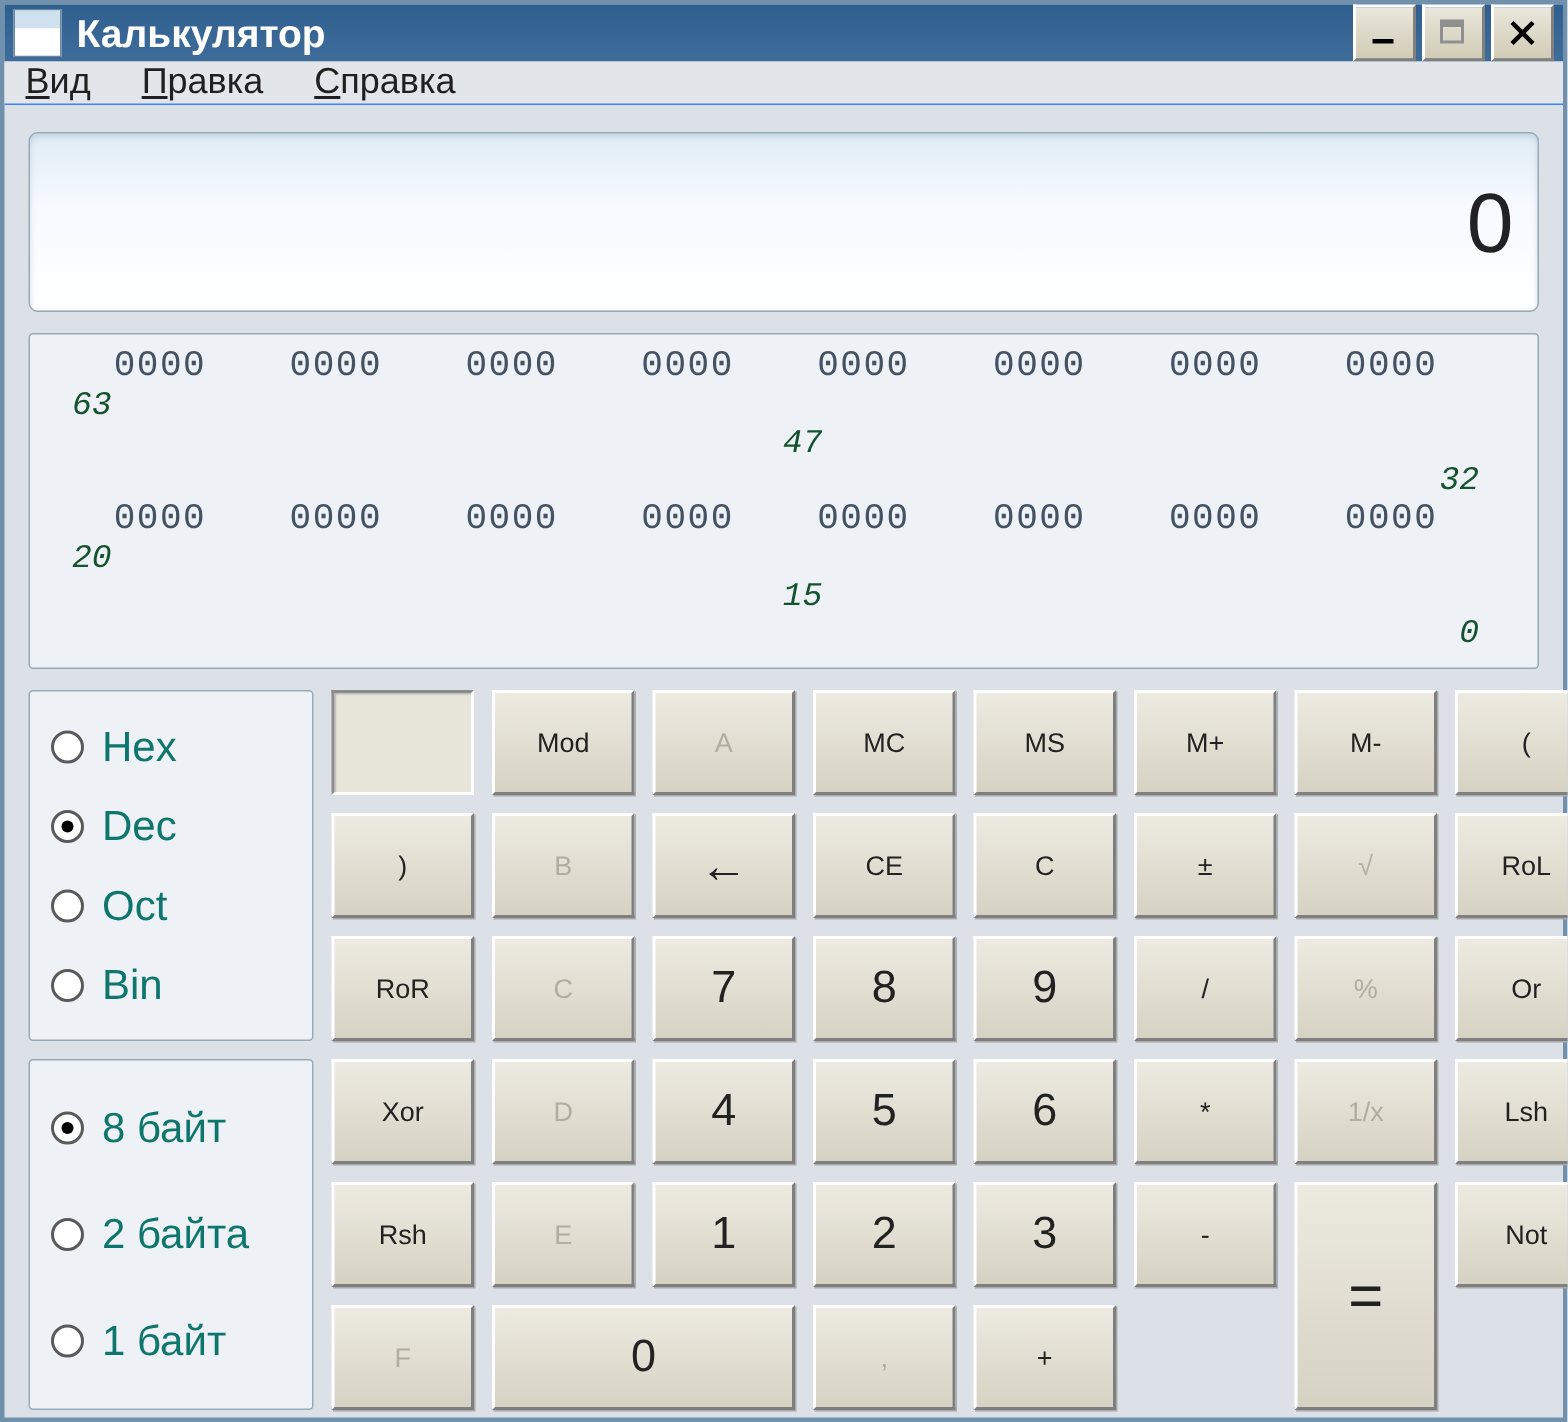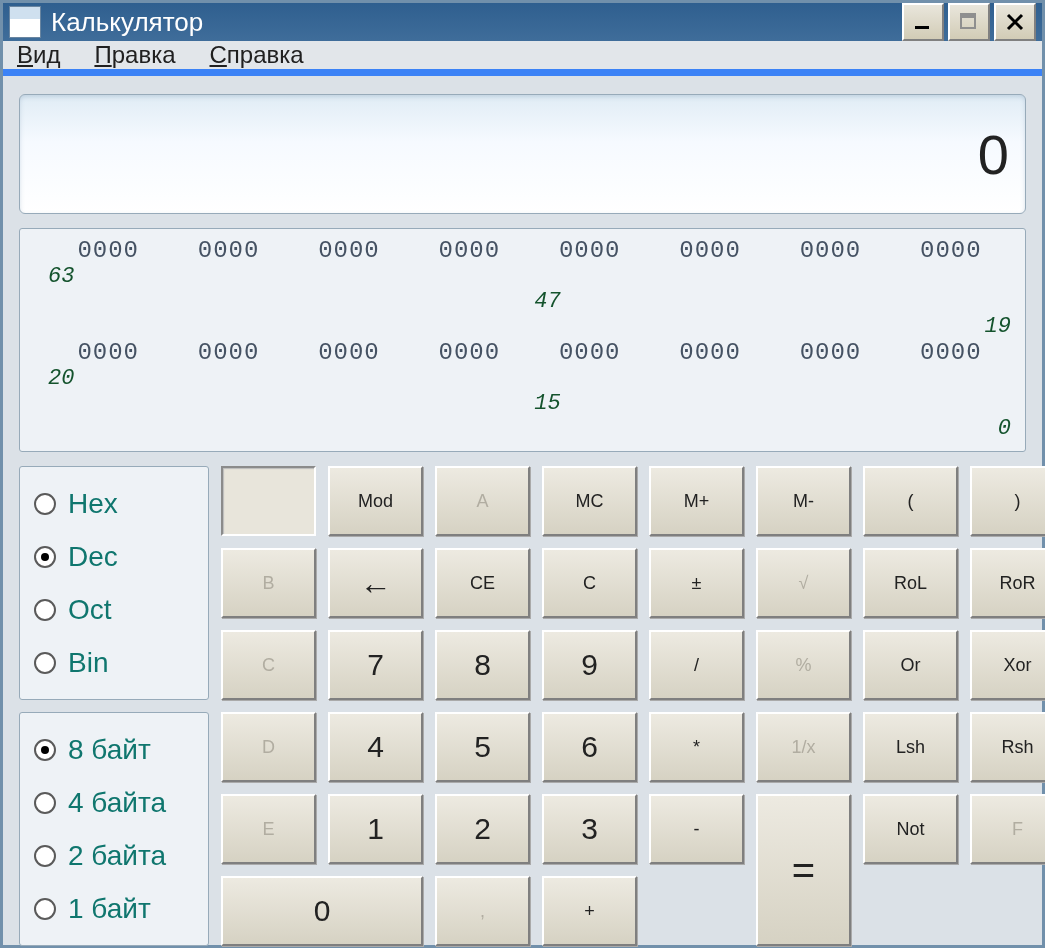--- a/index.html
+++ b/index.html
@@ -15,21 +15,21 @@
     position:relative;
   }
   
   .titlebar{
     height:44px; box-sizing:border-box;
     background:linear-gradient(#2f5f8f,#3f6d9a);
     display:flex; align-items:center;
     padding:0 6px;
     color:#fff;
     font-size:26px;
-    font-weight:normal;
+    font-weight:bold;
   }
   .titlebar .appicon{
     width:30px; height:30px; margin-right:10px;
     background:#fff; border:1px solid #6985a0;
     display:flex;flex-direction:column;
   }
   .titlebar .appicon .upper{flex:0 0 40%;background:#cfe0ef;}
   .titlebar .appicon .lower{flex:1;background:#fff;}
   .titlebar .title{flex:1;}
   .win-controls{display:flex;gap:4px;}
@@ -42,21 +42,21 @@
   }
   .win-btn.disabled{color:#8f8f8f;}
   
   .menubar{
     height:40px; box-sizing:border-box;
     background:#e2e6ea;
     display:flex; align-items:center; gap:34px;
     padding:0 14px;
     font-size:24px;
     color:#202020;
-    border-bottom:7px solid #3b82f6;
+    border-bottom:1px solid #3b82f6;
   }
   .menu-item{cursor:default;}
   .menu-item span.u{text-decoration:underline;}
   
   .client{
     flex:1;
     padding:18px 16px 16px 16px;
     box-sizing:border-box;
     display:flex;flex-direction:column;
     gap:14px;
@@ -69,21 +69,21 @@
     box-shadow:inset 0 2px 4px rgba(120,150,180,.3);
     display:flex;align-items:center;justify-content:flex-end;
     padding:0 16px;
     font-size:56px;
     color:#222;
   }
   .bits-box{
     border:1px solid #97aab9;
     border-radius:3px;
     background:#eef2f6;
-    padding:8px 14px 10px 28px;
+    padding:8px 39px 10px 28px;
     color:#556;
     font-family: "Courier New", monospace;
   }
   .bits-row{
     display:grid;
     grid-template-columns:repeat(8,1fr);
     gap:0;
     justify-items:center;
     font-size:24px;
     letter-spacing:1px;
@@ -208,21 +208,21 @@
         <span>0000</span>
         <span>0000</span>
         <span>0000</span>
         <span>0000</span>
         <span>0000</span>
         <span>0000</span>
       </div>
       <div class="bits-idx">
         <span class="l">63</span>
         <span class="m">47</span>
-        <span class="r">19</span>
+        <span class="r">32</span>
       </div>
       <div class="bits-row">
         <span>0000</span>
         <span>0000</span>
         <span>0000</span>
         <span>0000</span>
         <span>0000</span>
         <span>0000</span>
         <span>0000</span>
         <span>0000</span>
@@ -256,39 +256,36 @@
           </div>
         </div>
 
         <div class="radio-group" style="flex:1;">
           <div class="radio-row">
             <span class="radio-glyph sel"></span>
             <span>8 байт</span>
           </div>
           <div class="radio-row">
             <span class="radio-glyph"></span>
-            <span>4 байта</span>
-          </div>
-          <div class="radio-row">
-            <span class="radio-glyph"></span>
             <span>2 байта</span>
           </div>
           <div class="radio-row">
             <span class="radio-glyph"></span>
             <span>1 байт</span>
           </div>
         </div>
       </div>
 
       <div class="keypad">
 
         <div class="btn placeholder"></div>
         <div class="btn">Mod</div>
         <div class="btn disabled">A</div>
         <div class="btn">MC</div>
+        <div class="btn">MS</div>
         <div class="btn">M+</div>
         <div class="btn">M-</div>
 
         <div class="btn">(</div>
         <div class="btn">)</div>
         <div class="btn disabled">B</div>
         <div class="btn">
             <span class="arrow-left"></span>
           </div>
         <div class="btn">CE</div>

